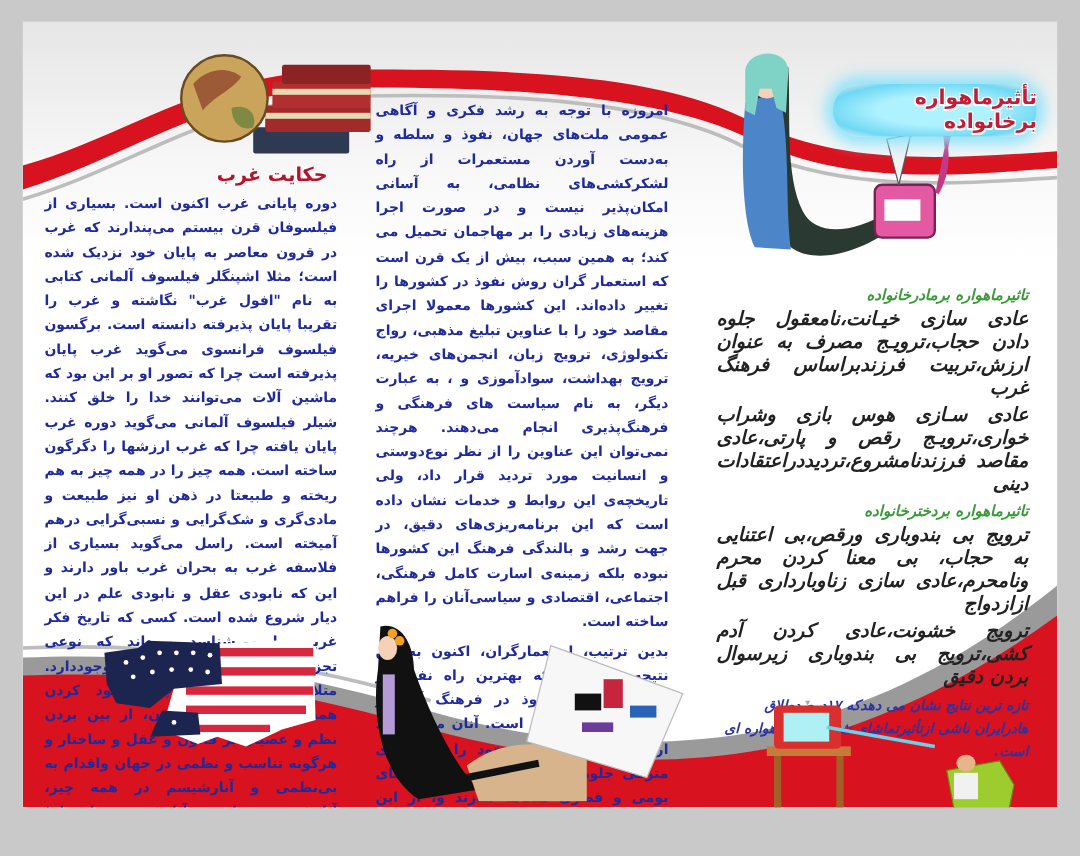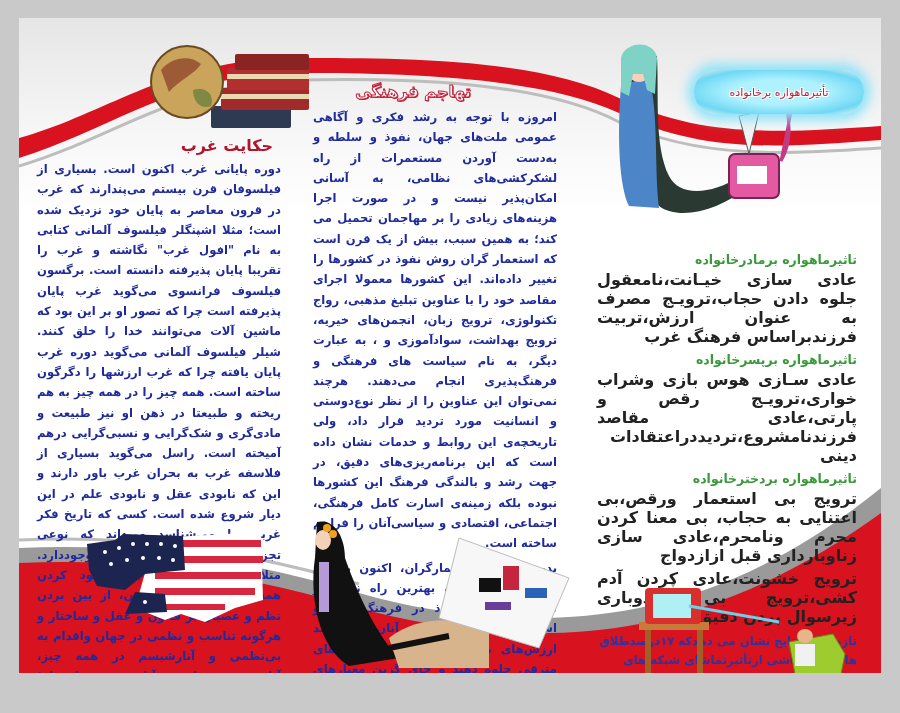--- a/index.html
+++ b/index.html
@@ -18,21 +18,21 @@
     }
     svg.bg { position: absolute; left: 0; top: 0; }
     .col {
       position: absolute;
       direction: rtl;
       text-align: justify;
       text-align-last: right;
     }
     .col-left  { left: 6px;   top: 118px; width: 268px; }
     .col-mid   { left: 282px; top: 100px; width: 268px; }
-    .col-right { left: 560px; top: 232px; width: 300px; }
+    .col-right { left: 560px; top: 218px; width: 300px; font-style: italic; }
 
     .h-red {
       color: #b3132b;
       font-weight: bold;
       font-size: 16px;
       text-align: right;
       text-align-last: right;
       padding-right: 20px;
       margin-bottom: 4px;
       text-shadow: 0 0 1px #fff;
@@ -90,22 +90,22 @@
       left: 675px; top: 52px;
       width: 170px; height: 44px;
       border-radius: 22px;
       background: radial-gradient(ellipse at center, #aef1ff 40%, #6fd8f4 75%, rgba(111,216,244,0) 100%);
       box-shadow: 0 0 12px 6px #8be3fa;
       display: flex; align-items: center; justify-content: center;
     }
     .title-cloud span {
       direction: rtl;
       color: #c41c36;
-      font-weight: normal;
-      font-size: 11px;
+      font-weight: bold;
+      font-size: 17px;
       text-shadow: 1px 1px 0 #fff, -1px -1px 0 #fff, 1px -1px 0 #fff, -1px 1px 0 #fff;
     }
     .illus { position: absolute; }
   </style>
 </head>
 <body>
 
 <div class="page">
 
   <svg class="bg" width="862" height="655" viewBox="0 0 862 655">
@@ -153,39 +153,37 @@
   </div>
 
   <div class="col col-left">
     <div class="h-red">حکایت غرب</div>
     <div class="body-blue">
       <p>دوره پایانی غرب اکنون است. بسیاری از فیلسوفان قرن بیستم می‌پندارند که غرب در قرون معاصر به پایان خود نزدیک شده است؛ مثلا اشپنگلر فیلسوف آلمانی کتابی به نام "افول غرب" نگاشته و غرب را تقریبا پایان پذیرفته دانسته است. برگسون فیلسوف فرانسوی می‌گوید غرب پایان پذیرفته است چرا که تصور او بر این بود که ماشین آلات می‌توانند خدا را خلق کنند. شیلر فیلسوف آلمانی می‌گوید دوره غرب پایان یافته چرا که غرب ارزشها را دگرگون ساخته است. همه چیز را در همه چیز به هم ریخته و طبیعتا در ذهن او نیز طبیعت و مادی‌گری و شک‌گرایی و نسبی‌گرایی درهم آمیخته است. راسل می‌گوید بسیاری از فلاسفه غرب به بحران غرب باور دارند و این که نابودی عقل و نابودی علم در این دیار شروع شده است. کسی که تاریخ فکر غربی را می‌شناسد می‌داند که نوعی تجزیه‌نگری و نگرش تفکیکی وجوددارد. متلاشی ساختن هر چیز، نابود کردن همه‌چیز، دوره پست مدرن، از بین بردن نظم و عصیان بر قانون و عقل و ساختار و هرگونه تناسب و نظمی در جهان واقدام به بی‌نظمی و آنارشیسم در همه چیز، آنارشیسم در طبیعت، آنارشیسم در اجتماع؛ اجتماع مظاهری هستند که حکایت از زوال غرب دارند.</p>
     </div>
   </div>
 
   <div class="col col-mid" style="top:64px;">
-    <div class="h-fancy">تهاجم فرهنگی</div>
     <div class="body-blue">
       <p>امروزه با توجه به رشد فکری و آگاهی عمومی ملت‌های جهان، نفوذ و سلطه و به‌دست آوردن مستعمرات از راه لشکرکشی‌های نظامی، به آسانی امکان‌پذیر نیست و در صورت اجرا هزینه‌های زیادی را بر مهاجمان تحمیل می کند؛ به همین سبب، بیش از یک قرن است که استعمار گران روش نفوذ در کشورها را تغییر داده‌اند. این کشورها معمولا اجرای مقاصد خود را با عناوین تبلیغ مذهبی، رواج تکنولوژی، ترویج زبان، انجمن‌های خیریه، ترویج بهداشت، سوادآموزی و ، به عبارت دیگر، به نام سیاست های فرهنگی و فرهنگ‌پذیری انجام می‌دهند. هرچند نمی‌توان این عناوین را از نظر نوع‌دوستی و انسانیت مورد تردید قرار داد، ولی تاریخچه‌ی این روابط و خدمات نشان داده است که این برنامه‌ریزی‌های دقیق، در جهت رشد و بالندگی فرهنگ این کشورها نبوده بلکه زمینه‌ی اسارت کامل فرهنگی، اجتماعی، اقتصادی و سیاسی‌آنان را فراهم ساخته است.</p>
       <p>بدین ترتیب، استعمارگران، اکنون به این نتیجه رسیده‌اند که بهترین راه نفوذ در سایر کشورها، نفوذ در فرهنگ آنان و استحاله‌ی درونی آن است. آنان می‌خواهند ارزش‌های مورد پسند خود را ارزش‌های مترقی جلوه دهند و جای گزین معیارهای بومی و فطری ملت‌ها سازند و، از این طریق، بدون هیچ دغدغه‌ای به آینده‌ی منافع خود دراین کشورها مطمئن باشند.</p>
     </div>
   </div>
 
   <div class="col col-right">
     <div class="r-section">
       <div class="h-green">تاثیرماهواره برمادرخانواده</div>
       <div class="txt-dark">عادی سازی خیـانت،نامعقول جلوه دادن حجاب،ترویـج مصرف به عنوان ارزش،تربیت فرزندبراساس فرهنگ غرب</div>
     </div>
     <div class="r-section">
-      <div class="h-green">تاثیرماهواره برپسرخانواده</div>
       <div class="txt-dark">عادی سـازی هوس بازی وشراب خواری،ترویـج رقص و پارتی،عادی مقاصد فرزندنامشروع،تردیددراعتقادات دینی</div>
     </div>
     <div class="r-section">
       <div class="h-green">تاثیرماهواره بردخترخانواده</div>
-      <div class="txt-dark">ترویج بی استعمار ورقص،بی اعتنایی به حجاب، بی معنا کردن محرم ونامحرم،عادی سازی زناوبارداری قبل ازازدواج</div>
+      <div class="txt-dark">ترویج بی بندوباری ورقص،بی اعتنایی به حجاب، بی معنا کردن محرم ونامحرم،عادی سازی زناوبارداری قبل ازازدواج</div>
     </div>
     <div class="r-section">
       <div class="txt-dark">ترویج خشونت،عادی کردن آدم کشی،ترویج بی بندوباری زیرسوال بردن دقیق</div>
     </div>
     <div class="note-blue">تازه ترین نتایج نشان می دهدکه ۱۷درصدطلاق هادرایران ناشی ازتأثیرتماشای شبکه های ماهواره ای است.</div>
   </div>
 
   <div class="illus" style="left:66px; top:512px; width:180px; height:96px;">
     <svg width="180" height="96" viewBox="0 0 180 96">
       <path d="M70,8 L176,2 L178,70 L150,78 L120,92 L96,84 L80,90 L50,78 Z" fill="#ffffff"></path>

